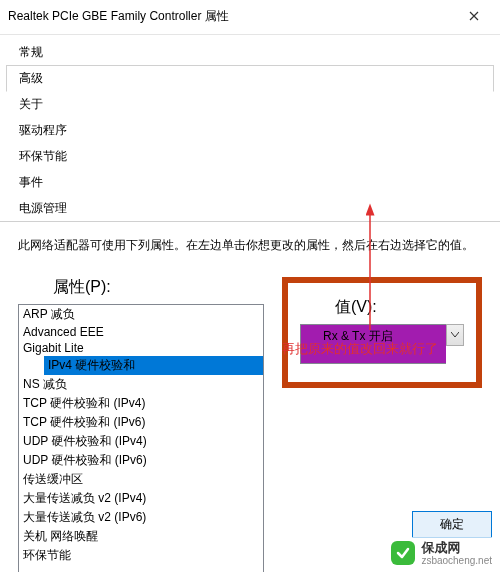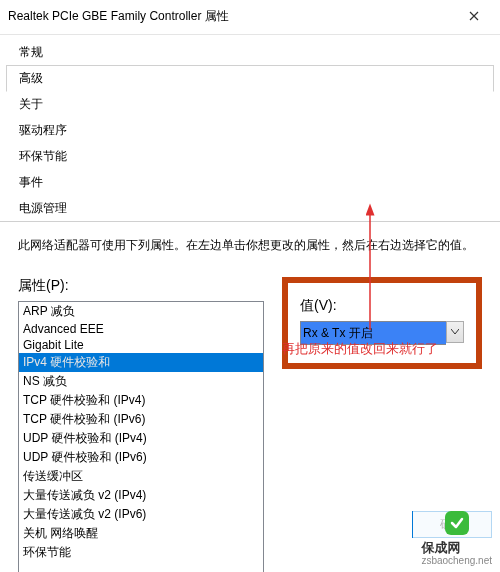--- a/index.html
+++ b/index.html
@@ -59,57 +59,58 @@
       line-height: 1.6;
       margin-bottom: 22px;
     }
     .two-col {
       display: flex;
       gap: 18px;
       align-items: flex-start;
     }
     .col-left { flex: 1; }
     .col-right { width: 200px; }
-    .label-row { font-size: 14px; margin-bottom: 6px; }
+    .label-row { font-size: 16px; margin-bottom: 6px; margin-left: 35px; }
     .listbox {
       width: 100%;
       height: 280px;
       border: 1px solid #828790;
       background: #fff;
       overflow-y: scroll;
       overflow-x: hidden;
     }
     .listbox-item {
       padding: 1px 4px;
       font-size: 12px;
       cursor: pointer;
       white-space: nowrap;
     }
     .listbox-item.selected {
       background: #0078d7;
-      color: #e5e5e5;
+      color: #000000;
+      margin-left: 25px;
     }
     .value-box {
       border: 6px solid #c2410c;
       padding: 14px 12px 18px 12px;
       position: relative;
     }
     .select-wrap {
       display: flex;
       width: 100%;
       margin-top: 6px;
     }
     .select-display {
       flex: 1;
       border: 1px solid #828790;
       border-right: none;
-      padding: 2px 2px;
-      font-size: 12px;
-      background: #3b82f6;
-      height: 24px;
+      padding: 2px 22px;
+      font-size: 12px;
+      background: #a21caf;
+      height: 40px;
       line-height: 18px;
     }
     .select-btn {
       width: 18px; height: 22px;
       border: 1px solid #adadad;
       background: linear-gradient(#f0f0f0, #e0e0e0);
       display: flex; align-items: center; justify-content: center;
       cursor: pointer;
     }
     .select-btn svg { width: 8px; height: 6px; }
@@ -142,21 +143,20 @@
       background: #e5f1fb;
       cursor: pointer;
     }
     .watermark {
       position: absolute;
       bottom: 0; right: 0;
       display: flex; align-items: center;
       padding: 4px 8px 6px 8px;
       gap: 6px;
       background: rgba(255,255,255,0.7);
-      flex-direction: column;
     }
     .wm-logo {
       width: 24px; height: 24px;
       background: #3bbb3b;
       border-radius: 6px;
       display: flex; align-items: center; justify-content: center;
     }
     .wm-text { display: flex; flex-direction: column; line-height: 1.1; }
     .wm-name { font-size: 13px; font-weight: bold; color: #333; }
     .wm-url { font-size: 10px; color: #888; }

